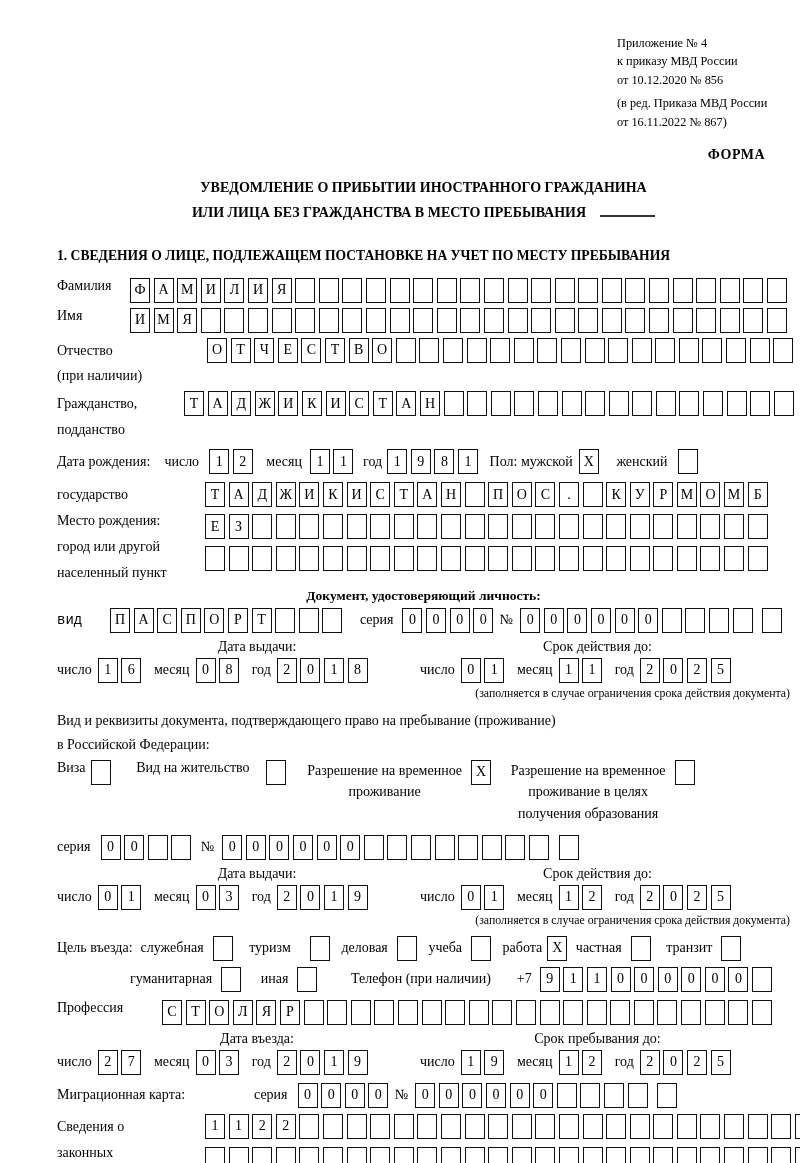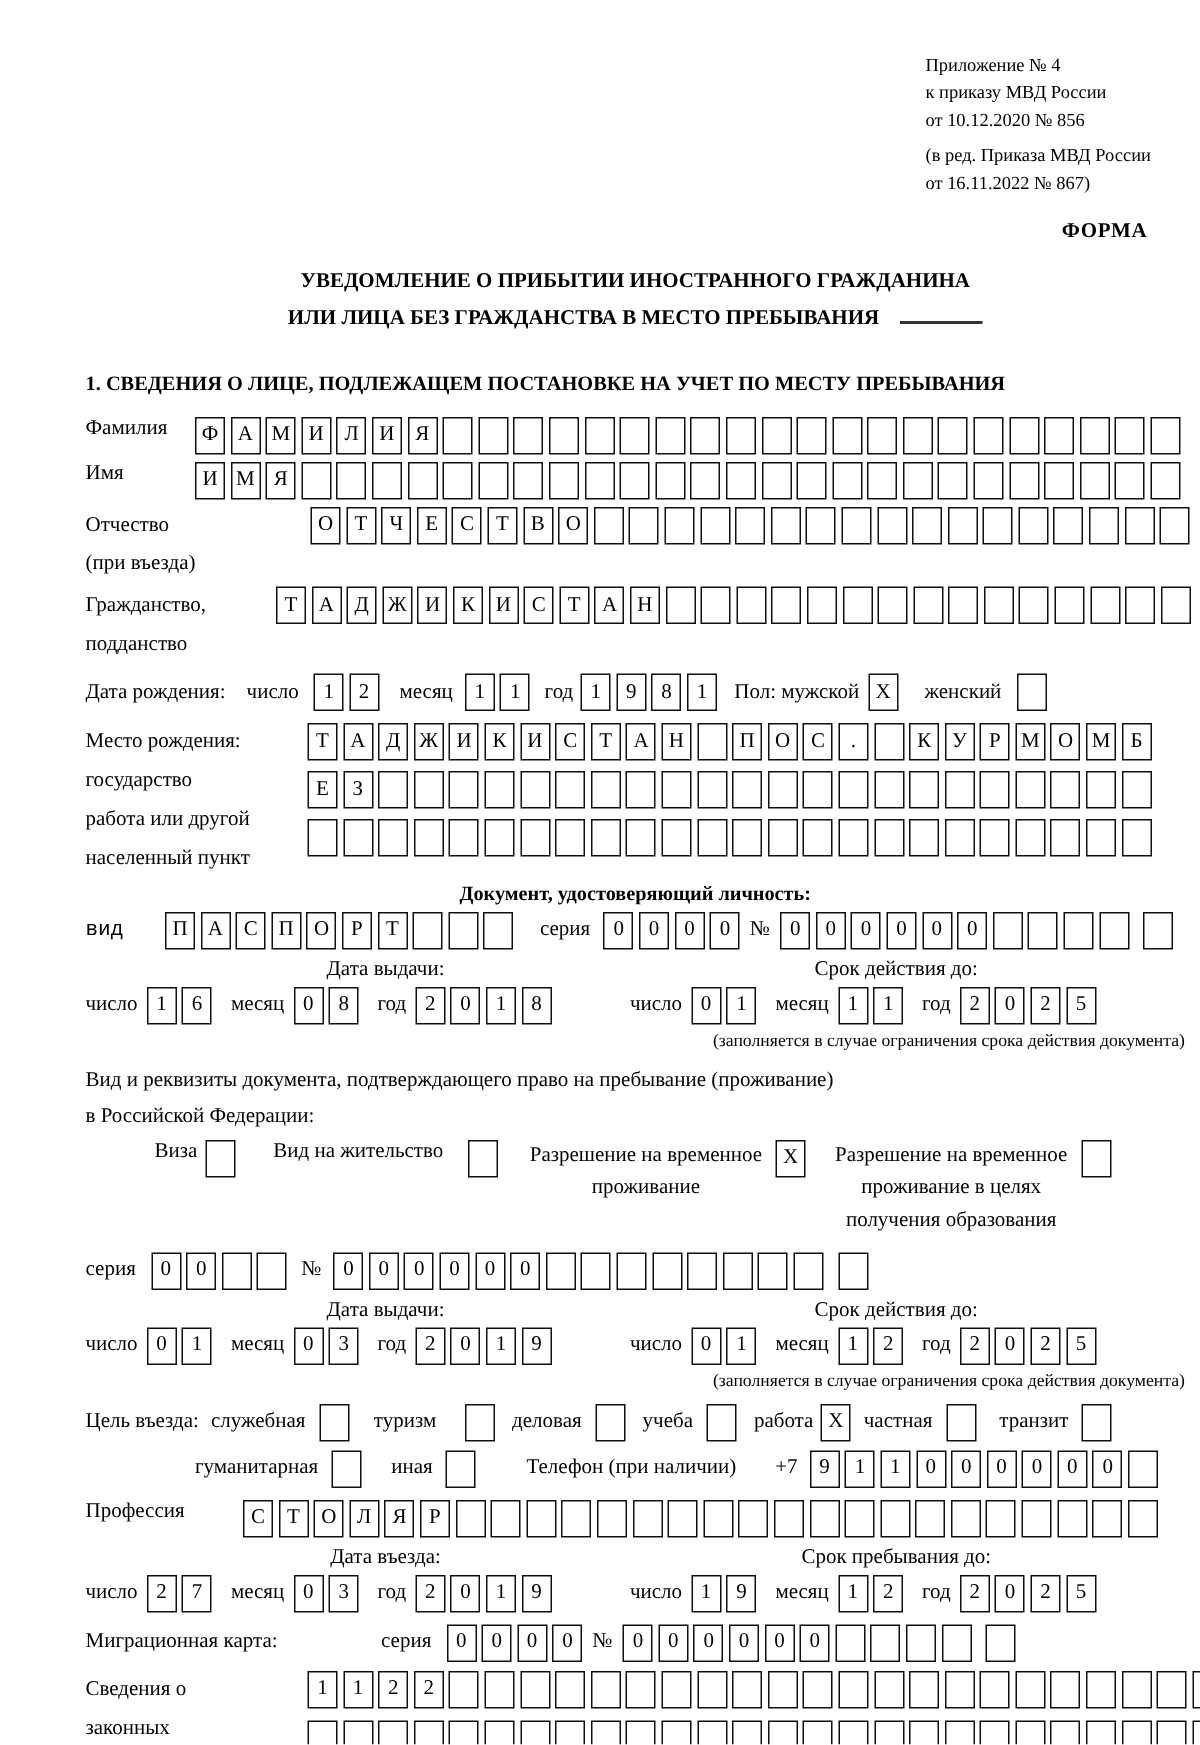--- a/index.html
+++ b/index.html
@@ -36,21 +36,21 @@
   .dh-right{width:355px;text-align:center;margin-left:18px;flex:none;}
   .dates-row{display:flex;align-items:center;margin-top:3px;}
   .dgrp{display:flex;align-items:center;flex:none;}
   .dgrp-left{width:345px;}
   .dgrp-right{margin-left:18px;}
   .dgrp .dl{margin-right:6px;flex:none;}
   .dgrp .cells{margin-right:9px;}
   .dgrp .cells:last-child{margin-right:0;}
   .note{font-size:11.8px;text-align:right;margin-top:3px;}
   .intro{line-height:1.75;margin-top:8px;}
-  .chk{display:flex;align-items:flex-start;margin-left:46px;}
+  .chk{display:flex;align-items:flex-start;}
   .chk .cells{margin-left:9px;margin-top:0;}
   .chk-lines{text-align:center;line-height:1.55;}
   .opt{display:flex;align-items:center;flex:none;}
   .opt .cells{margin-left:9px;}
   .phone-cells{margin-left:8px;}
 </style>
 </head>
 <body>
 
 <div class="page">
@@ -136,21 +136,21 @@
         <span class="cell"></span>
         <span class="cell"></span>
         <span class="cell"></span>
         <span class="cell"></span>
       </span>
   </div>
 
   <div class="row mt5">
     <span class="lblcol w150">
       <div>Отчество</div>
-      <div>(при въезда)</div>
+      <div>(при наличии)</div>
     </span>
     <span class="cells">
         <span class="cell">О</span>
         <span class="cell">Т</span>
         <span class="cell">Ч</span>
         <span class="cell">Е</span>
         <span class="cell">С</span>
         <span class="cell">Т</span>
         <span class="cell">В</span>
         <span class="cell">О</span>
@@ -233,23 +233,23 @@
         <span class="cell">X</span>
       </span>
     <span class="lbl" style="margin-right:10px;">женский</span>
     <span class="cells">
         <span class="cell"></span>
       </span>
   </div>
 
   <div class="row mt8 stack">
     <span class="lblcol w148">
+      <div>государство</div>
       <div>Место рождения:</div>
-      <div>государство</div>
-      <div>работа или другой</div>
+      <div>город или другой</div>
       <div>населенный пункт</div>
     </span>
     <span>
       <div class="cells">
           <span class="cell">Т</span>
           <span class="cell">А</span>
           <span class="cell">Д</span>
           <span class="cell">Ж</span>
           <span class="cell">И</span>
           <span class="cell">К</span>

